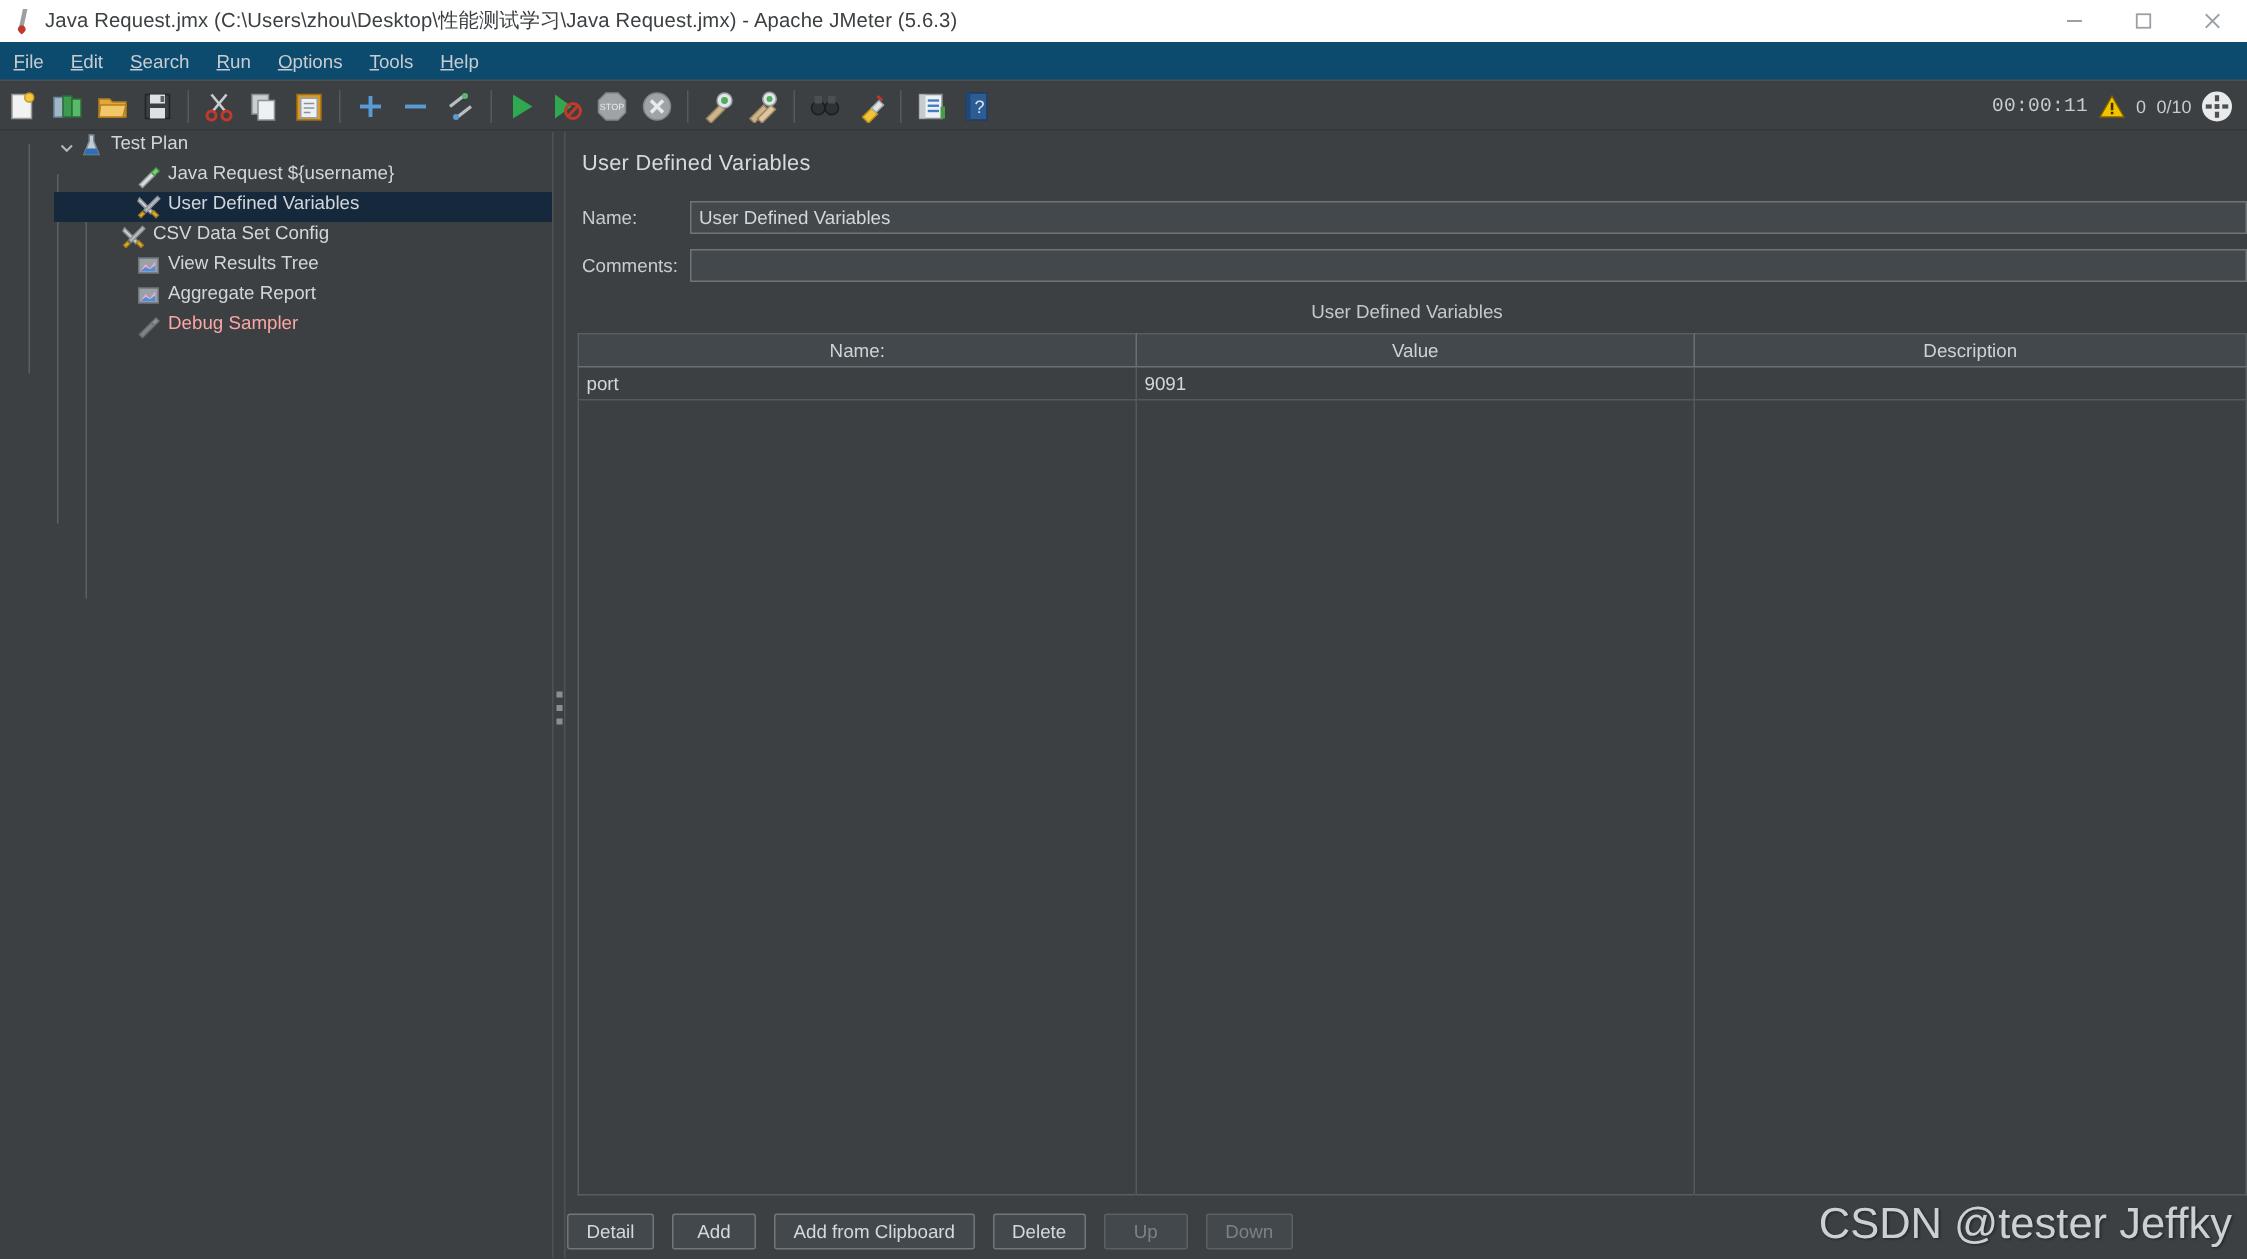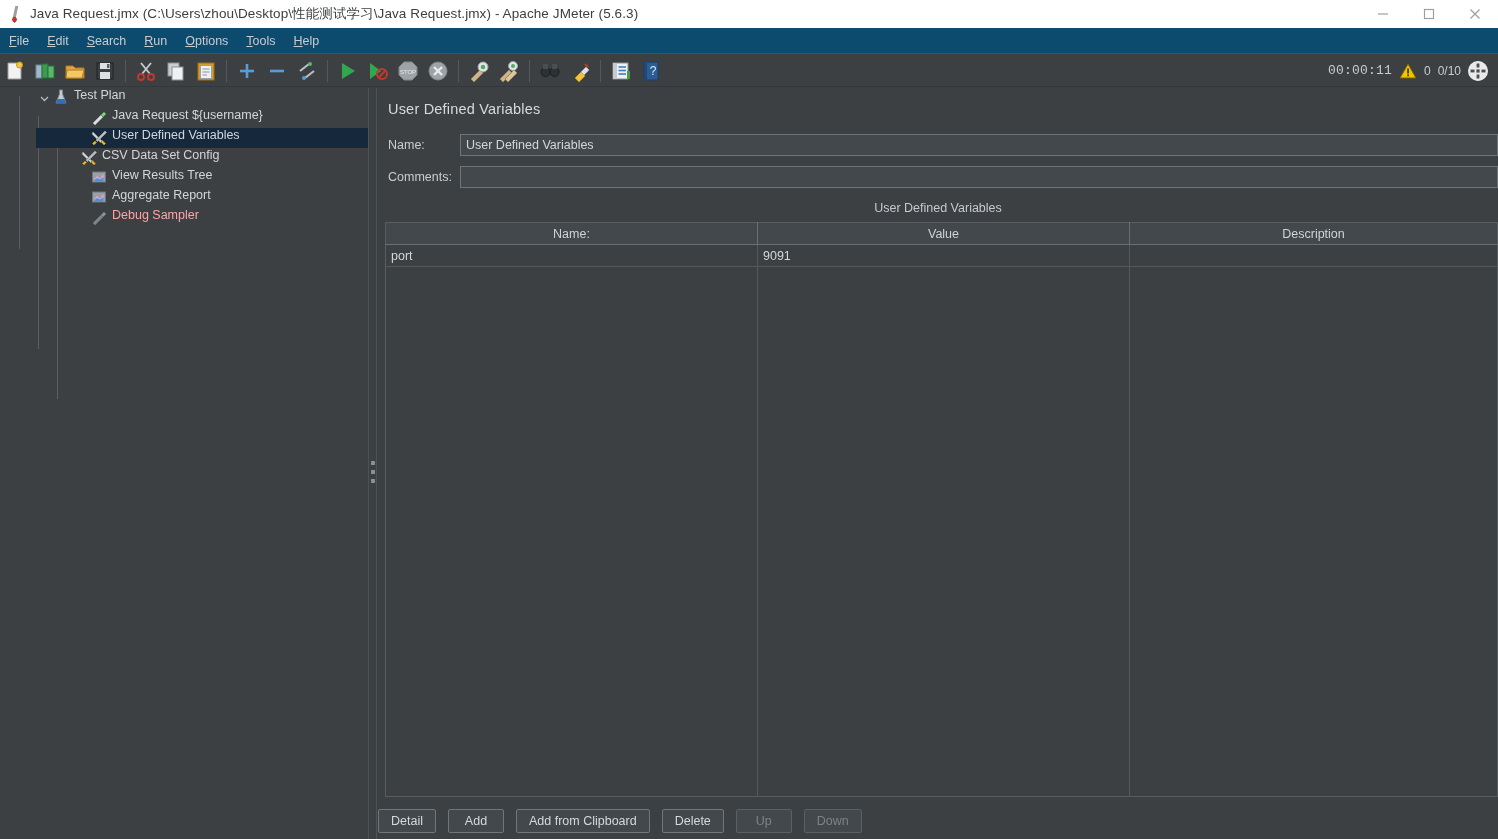--- a/index.html
+++ b/index.html
@@ -522,13 +522,14 @@
     <div class="btn-row">
       <button class="jbtn">Detail</button>
       <button class="jbtn">Add</button>
       <button class="jbtn">Add from Clipboard</button>
       <button class="jbtn">Delete</button>
       <button class="jbtn disabled">Up</button>
       <button class="jbtn disabled">Down</button>
     </div>
   </div>
 
+  <div class="watermark">CSDN @tester Jeffky</div>
 </div>
 
 </body></html>

